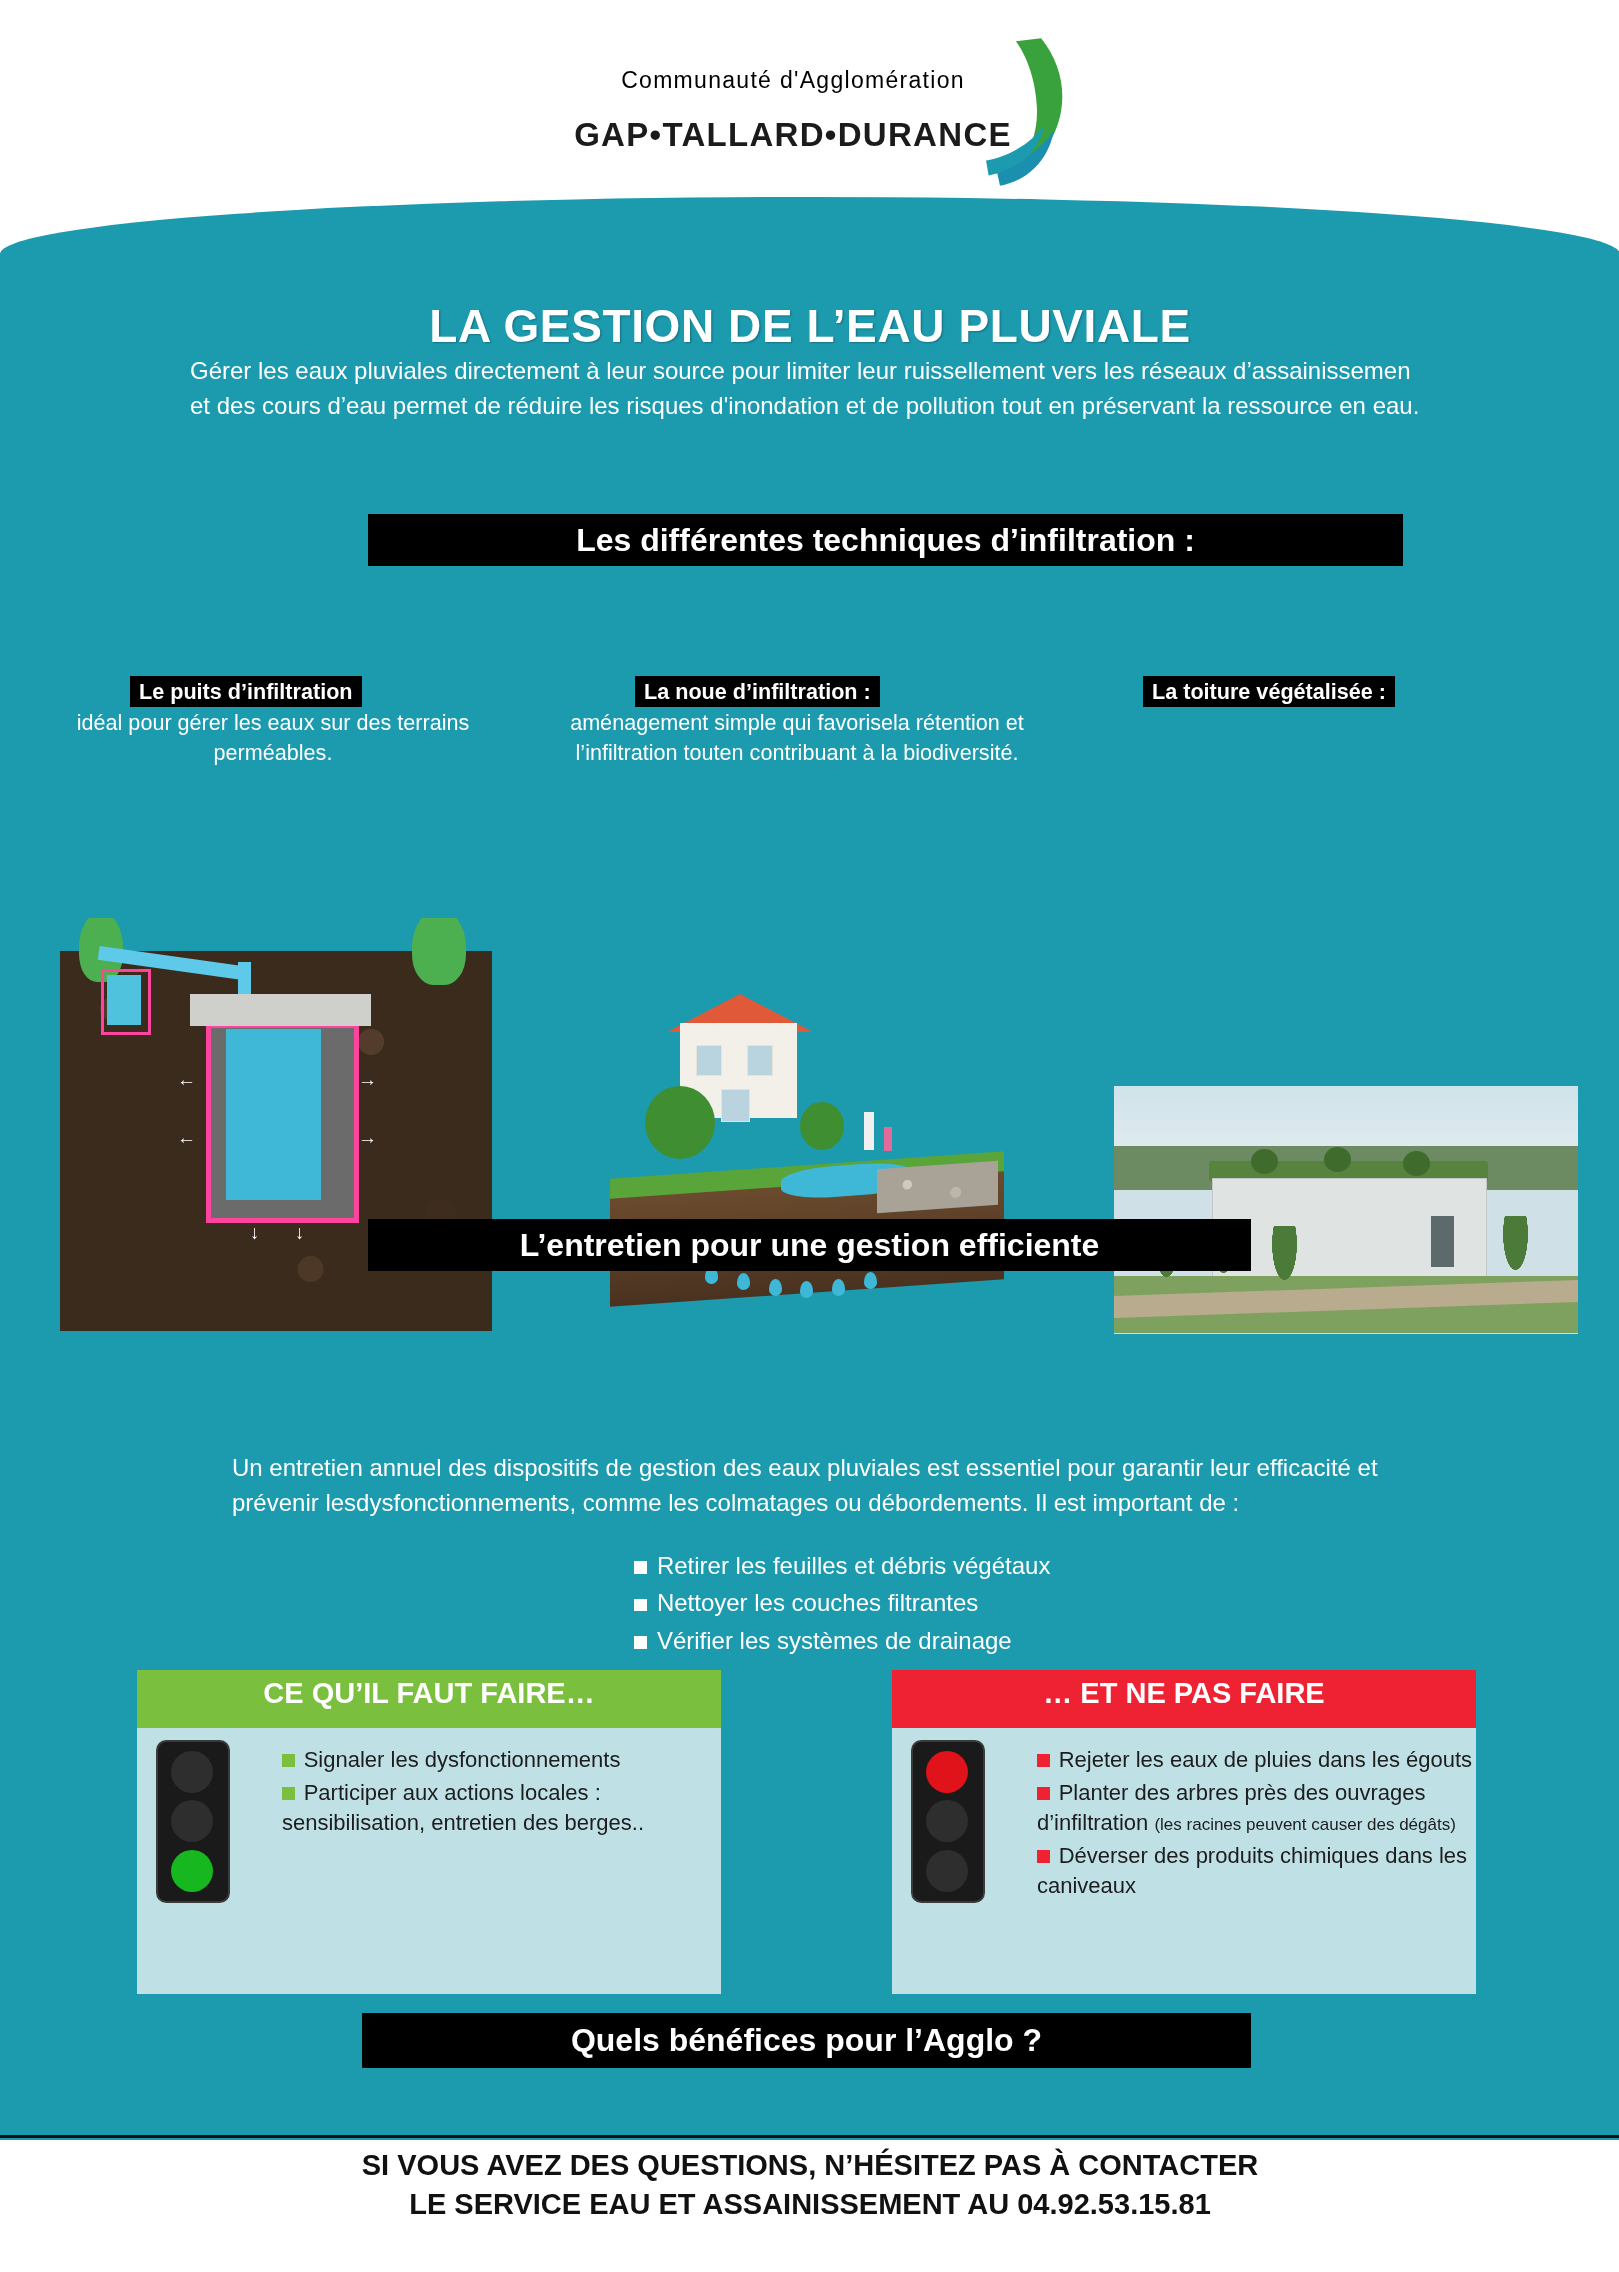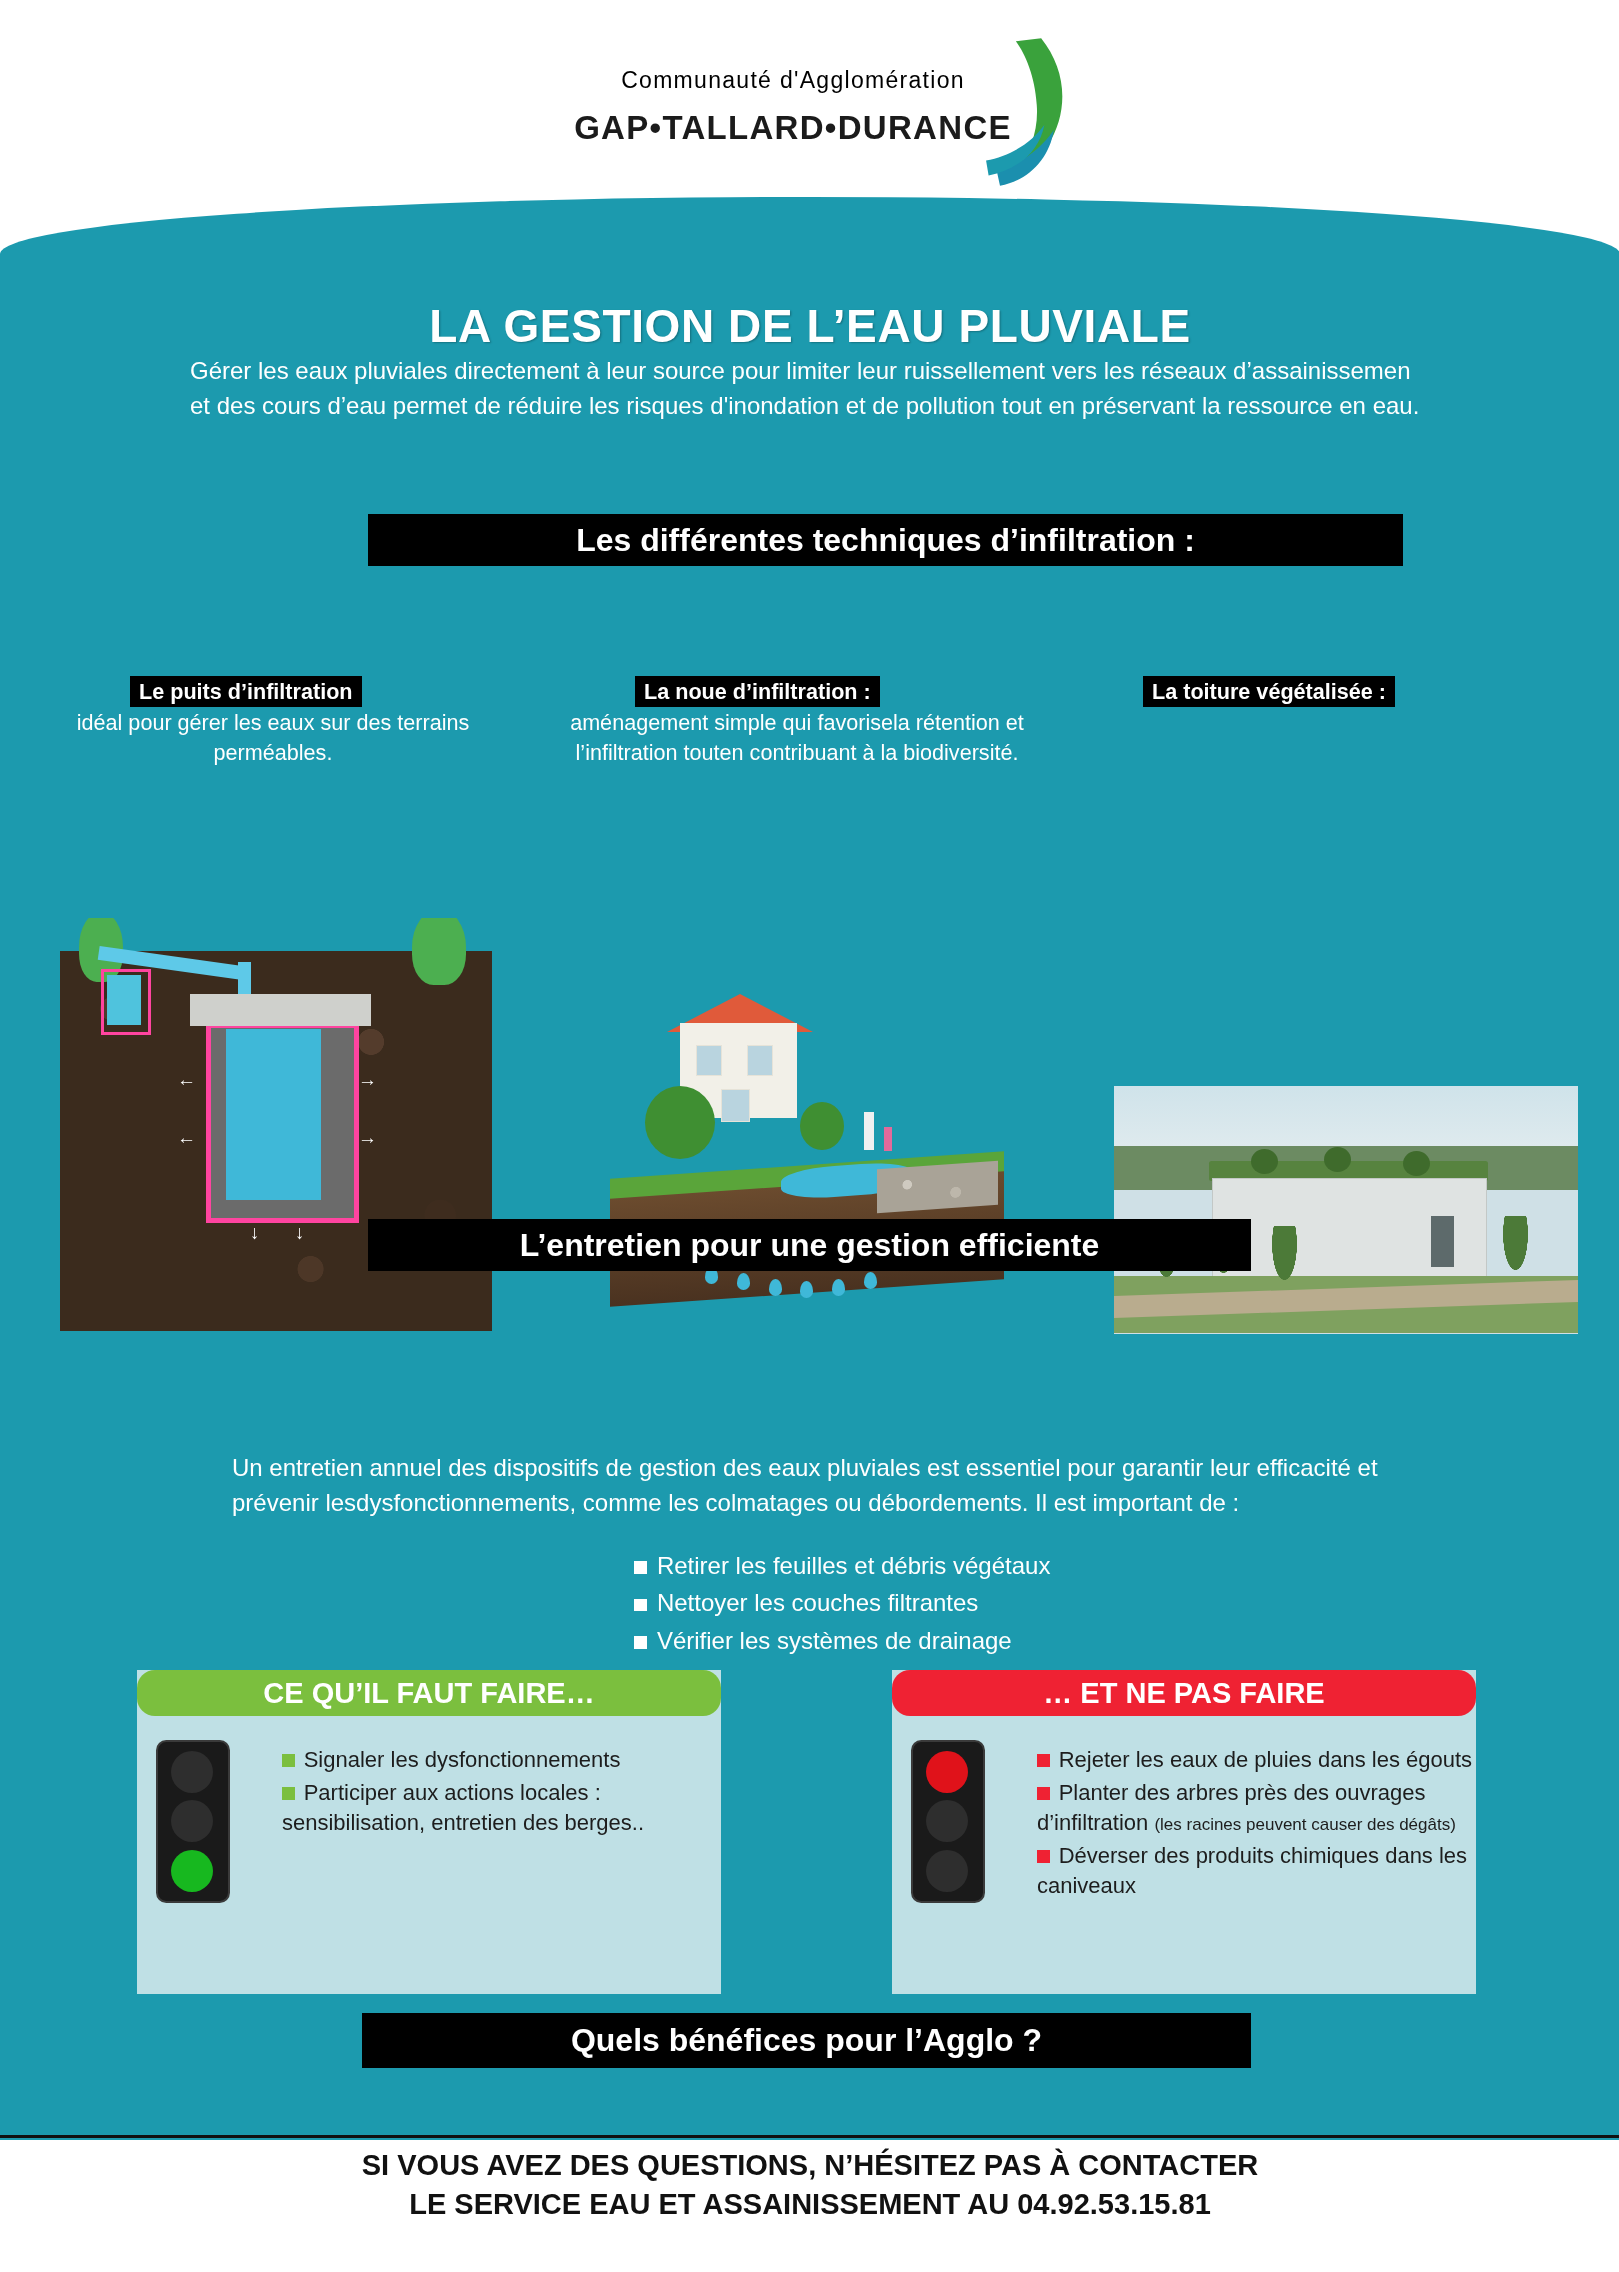--- a/index.html
+++ b/index.html
@@ -34,21 +34,21 @@
     font-size: 23px;
     letter-spacing: 1.3px;
     color: #000000;
     font-family: "Liberation Sans", sans-serif;
   }
   .logo-line2 {
     font-size: 33px;
     font-weight: bold;
     letter-spacing: 1.3px;
     color: #1b1b1b;
-    margin-top: 15px;
+    margin-top: 22px;
   }
   .logo-swoosh {
     position: absolute;
     left: 981px;
     top: 35px;
     width: 95px;
     height: 152px;
   }
 
   
@@ -303,25 +303,24 @@
 
   
   .panel {
     position: absolute;
     background: #bfe0e5;
   }
   #panel-do { top: 1473px; left: 137px; width: 584px; height: 324px; }
   #panel-dont { top: 1473px; left: 892px; width: 584px; height: 324px; }
 
   .panel-header {
-    position: absolute; top: 0; left: 0; width: 100%; height: 46px;
+    position: absolute; top: 0; left: 0; width: 100%; height: 58px;
     color: #ffffff; font-size: 29px; font-weight: bold;
     text-align: center; line-height: 46px;
     box-sizing: border-box;
-    border-radius: 18px;
   }
   #panel-do .panel-header { background: #7bbf3e; }
   #panel-dont .panel-header { background: #ef2233; }
 
   .traffic-light {
     position: absolute; top: 70px; left: 19px;
     width: 70px; height: 159px;
     background: #1a1a1a; border-radius: 10.2px;
     border: 2.5px solid #3a3a3a;
   }

